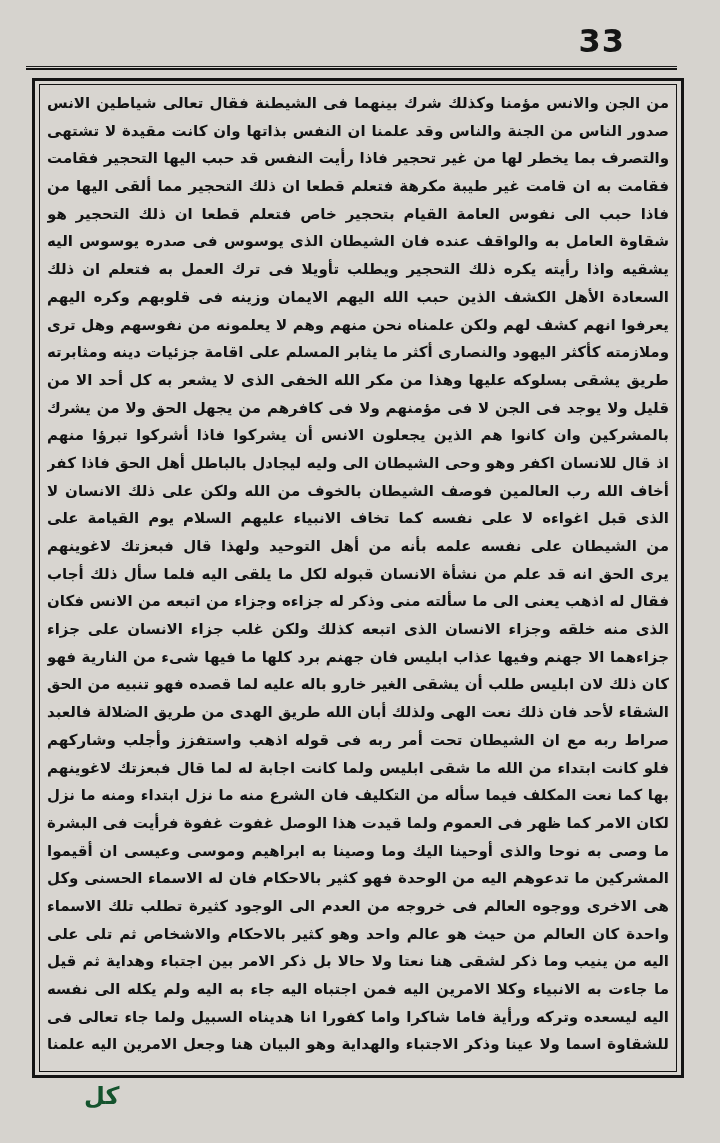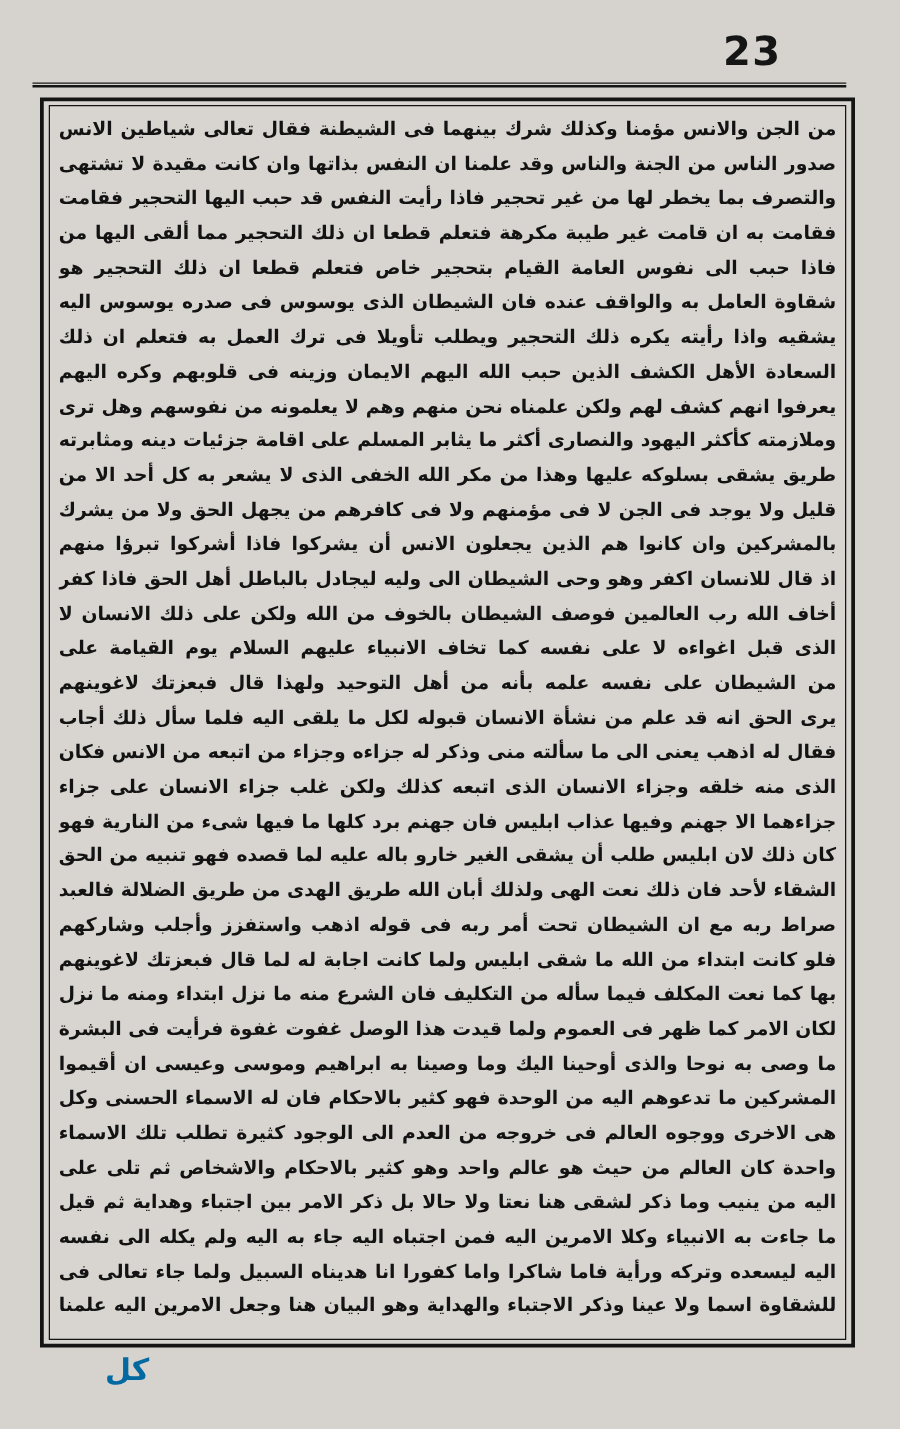--- a/index.html
+++ b/index.html
@@ -51,28 +51,28 @@
     color: #131313;
     line-height: 27.7px;
     height: 27.7px;
     overflow: hidden;
   }
   .catchword {
     position: absolute;
     left: 84px; top: 1082px;
     font-size: 24px;
     font-weight: bold;
-    color: #0369a1;
+    color: #14532d;
     direction: rtl;
   }
 </style>
 </head>
 <body>
 
-<div class="page-number">23</div>
+<div class="page-number">33</div>
 
 <div class="header-rule"></div>
 
 <div class="text-frame-outer">
   <div class="text-frame-inner">
     <div class="text-line">من الجن والانس مؤمنا وكذلك شرك بينهما فى الشيطنة فقال تعالى شياطين الانس والجن وقال الذى يوسوس فى</div>
     <div class="text-line">صدور الناس من الجنة والناس وقد علمنا ان النفس بذاتها وان كانت مقيدة لا تشتهى التقييد بذاتها وتطلب السراح</div>
     <div class="text-line">والتصرف بما يخطر لها من غير تحجير فاذا رأيت النفس قد حبب اليها التحجير فقامت به طيبة وكرهت لها تحجير آخر</div>
     <div class="text-line">فقامت به ان قامت غير طيبة مكرهة فتعلم قطعا ان ذلك التحجير مما ألقى اليها من غير ذاتها كان التحجير ما كان</div>
     <div class="text-line">فاذا حبب الى نفوس العامة القيام بتحجير خاص فتعلم قطعا ان ذلك التحجير هو الباطل الذى يؤدى العمل به الى</div>

